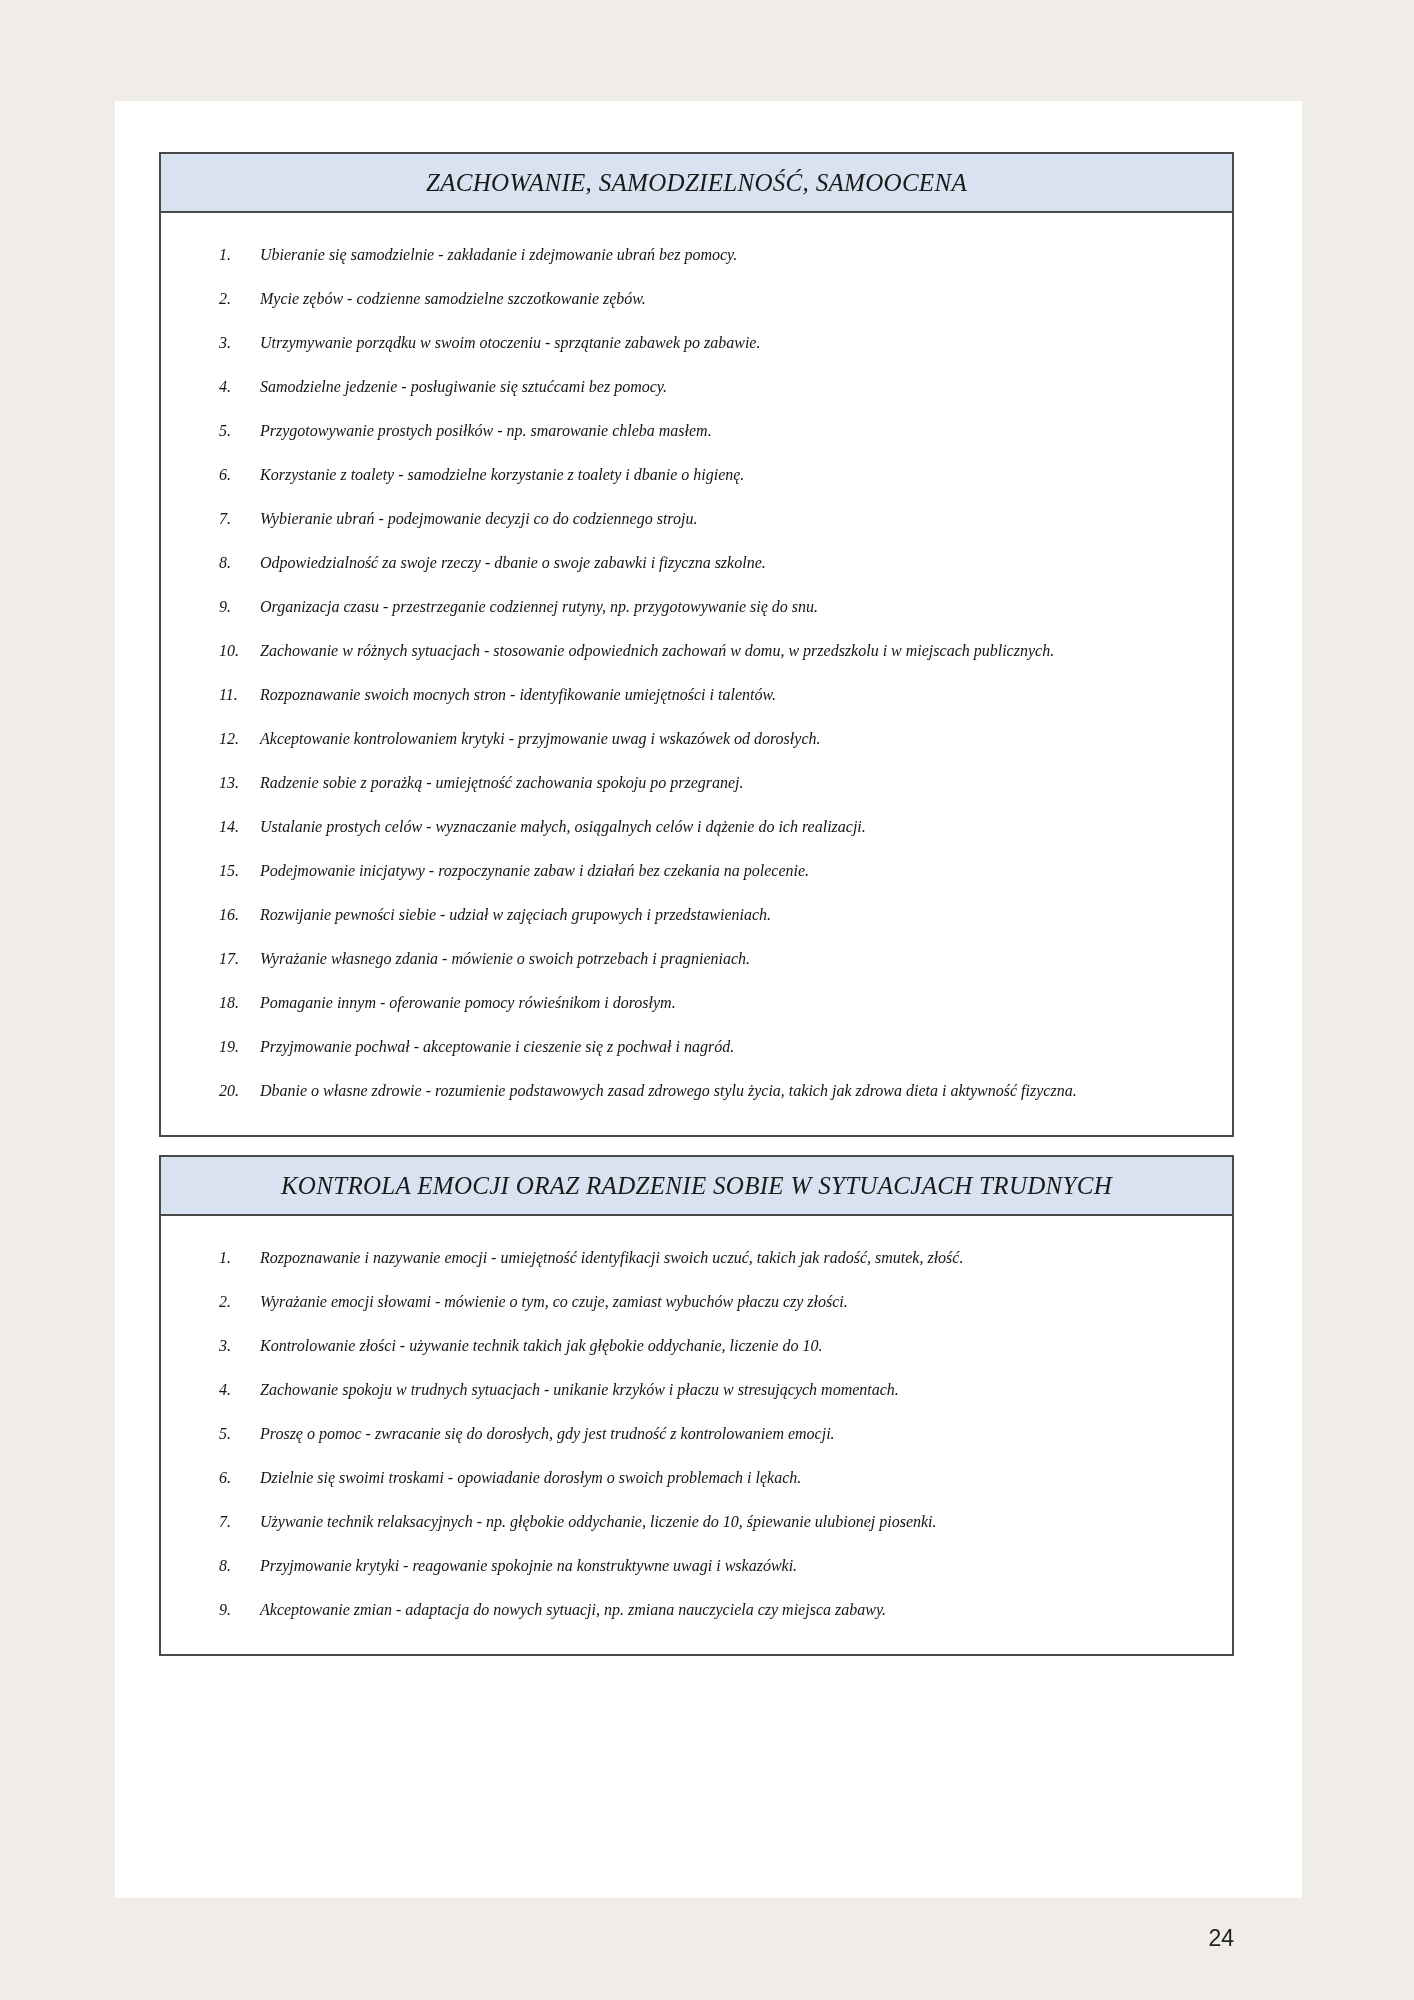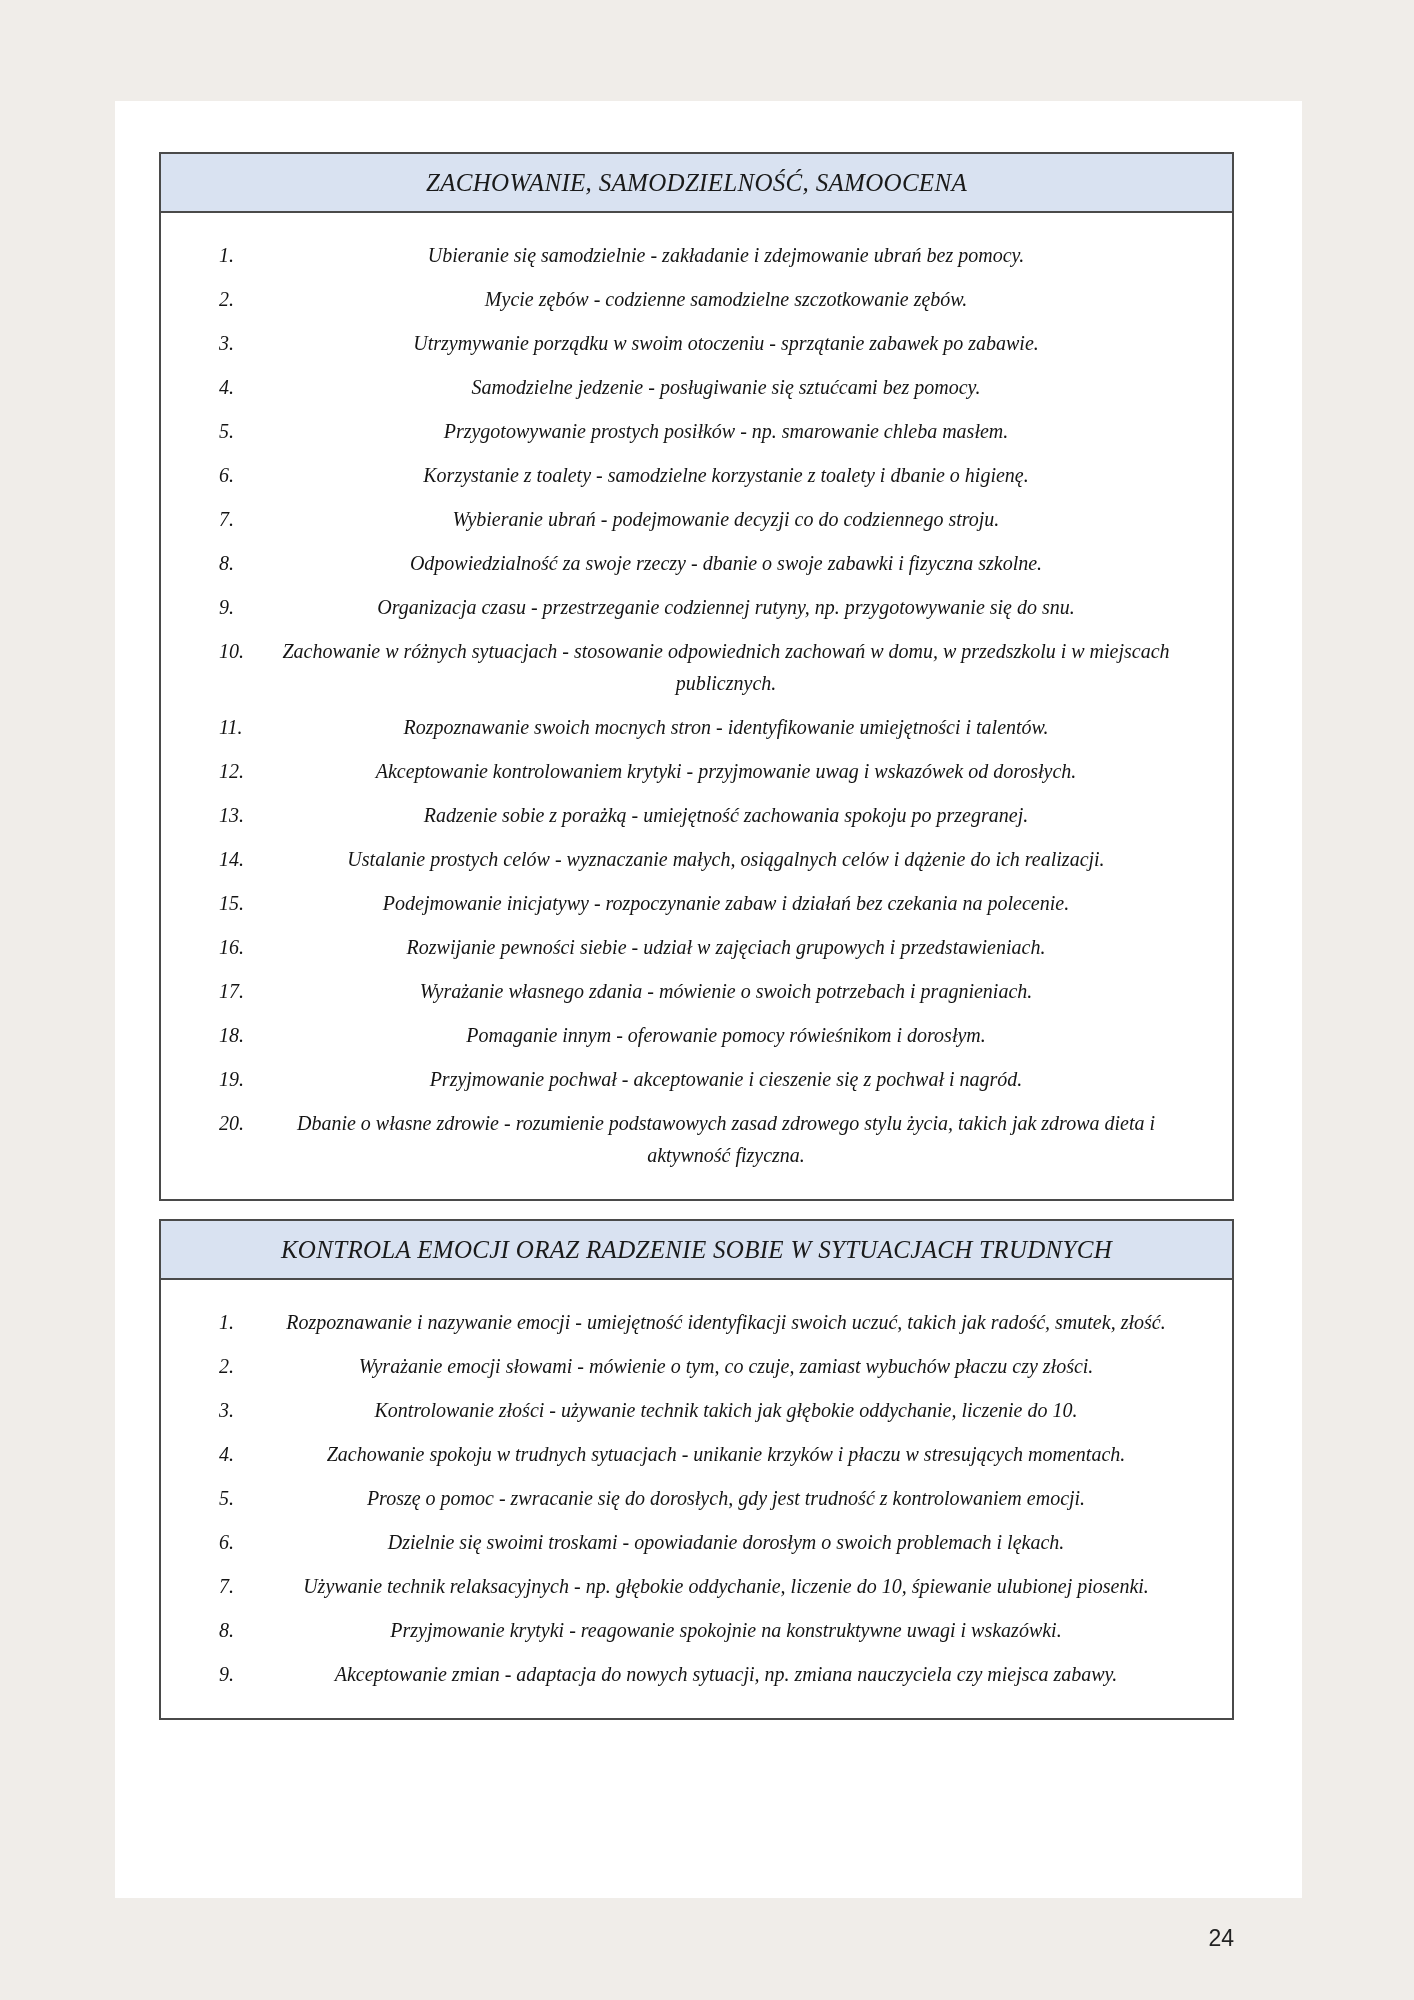--- a/index.html
+++ b/index.html
@@ -26,21 +26,20 @@
     position: absolute;
     left: 44px;
     top: 51px;
     width: 1075px;
   }
 
   .box {
     border: 2px solid #4a4a4a;
     background: #ffffff;
     box-sizing: border-box;
-    text-align: center;
   }
   .box + .box { margin-top: 18px; }
 
   .box-header {
     background: #d9e2f1;
     border-bottom: 2px solid #4a4a4a;
     height: 57px;
     display: flex;
     align-items: center;
     justify-content: center;
@@ -61,21 +60,21 @@
     list-style: none;
     counter-reset: n;
     margin: 0;
     padding: 26px 40px 16px 99px;
   }
   .items li {
     position: relative;
     counter-increment: n;
     font-family: "Liberation Serif", serif;
     font-style: italic;
-    font-size: 20px;
+    font-size: 16px;
     line-height: 32px;
     color: #141414;
     margin-bottom: 12px;
   }
   .items li::before {
     content: counter(n) ".";
     position: absolute;
     left: -41px;
     top: 0;
   }

